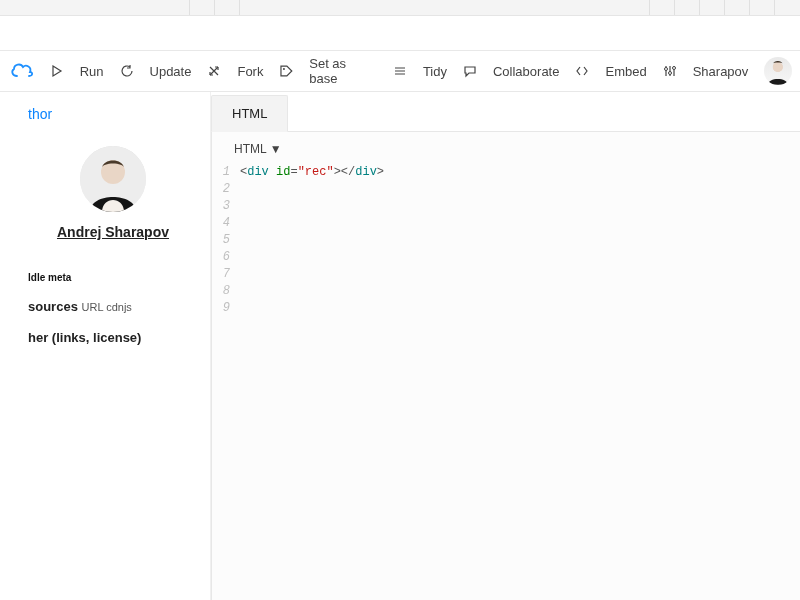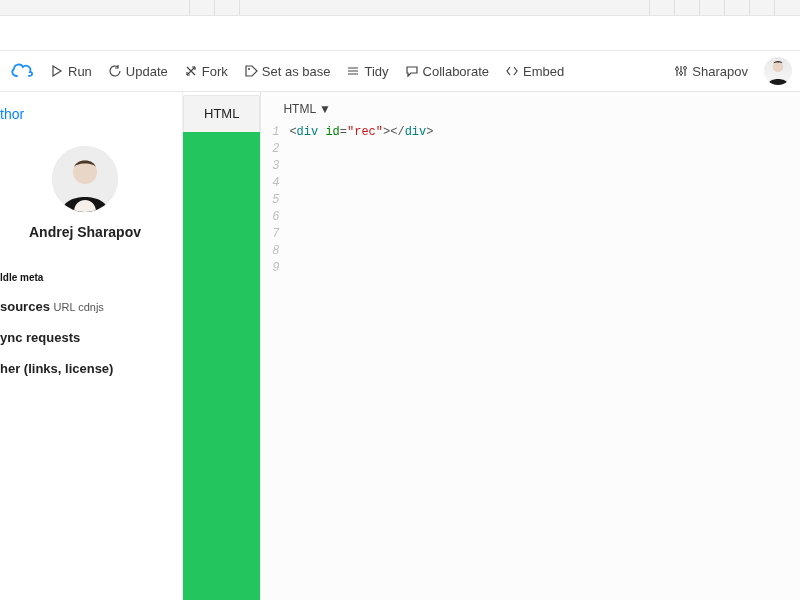--- a/index.html
+++ b/index.html
@@ -2,34 +2,34 @@
 <html><head>
 <meta charset="utf-8">
 <style>
   * { box-sizing: border-box; margin: 0; padding: 0; }
   html, body { width: 800px; height: 600px; font-family: "Segoe UI", Arial, sans-serif; font-size: 13px; color: #333; background: #fff; overflow: hidden; }
   .top-strip { height: 16px; background: #f4f4f4; border-bottom: 1px solid #e5e5e5; display: flex; }
   .top-strip .cell { border-right: 1px solid #e0e0e0; height: 100%; }
   .gap-strip { height: 34px; background: #fff; }
   .toolbar { height: 42px; border-top: 1px solid #e8e8e8; border-bottom: 1px solid #e8e8e8; display: flex; align-items: center; padding: 0 8px; }
   .logo { width: 28px; height: 28px; margin-right: 6px; display:flex; align-items:center; justify-content:center;}
-  .tb-btn { display: flex; align-items: center; gap: 4px; padding: 4px 8px; cursor: pointer; color: #444; font-size: 13px; }
+  .tb-btn { display: flex; align-items: center; gap: 16px; padding: 4px 8px; cursor: pointer; color: #444; font-size: 13px; }
   .tb-icon { width: 14px; height: 14px; display:inline-block; }
   .spacer { flex: 1; }
   .avatar-sm { width: 28px; height: 28px; border-radius: 50%; background: linear-gradient(180deg,#e9e9e9,#f7f7f7); display:flex; align-items:flex-end; justify-content:center; overflow:hidden; margin-left:8px; cursor:pointer; }
-  .body { display: flex; height: calc(600px - 16px - 34px - 42px); }
+  .body { display: flex; height: calc(600px - 16px - 34px - 42px); padding-left: 28px; }
   .sidebar { width: 183px; padding: 10px 12px 0 0; border-right: 1px solid #f0f0f0; overflow:hidden; }
   .side-head { color: #0a84ff; font-size: 14px; padding: 4px 0 6px 0; }
   .avatar-lg-wrap { display:flex; justify-content:center; margin: 18px 0 12px 0; }
   .avatar-lg { width: 66px; height: 66px; border-radius: 50%; background: linear-gradient(180deg,#dcdcdc,#f2f2f2); display:flex; align-items:flex-end; justify-content:center; overflow:hidden; }
-  .author-name { text-align:center; font-weight:600; font-size:14px; color:#222; margin-bottom: 32px; }
+  .author-name { text-align:center; font-weight:600; font-size:14px; color:#222; margin-bottom: 32px; text-decoration: underline; }
   .side-section { font-size:10px; font-weight:700; color:#111; margin: 6px 0 14px 0; }
   .side-item { font-size:13px; color:#222; margin: 16px 0; cursor:pointer; }
   .side-item .sub { font-size:11px; color:#555; font-weight:400; }
-  .main { flex:1; display:flex; background:#22c55e; }
+  .main { flex:1; display:flex; flex-direction:column; background:#fde047; }
   .tabs { display:flex; height: 40px; background: #fff; border-bottom: 1px solid #e7e7e7; align-items:flex-end; padding-left:0; }
   .tab { padding: 10px 20px; font-size:13px; color:#666; cursor:pointer; border-top-left-radius:2px; border-top-right-radius:2px; }
   .tab.active { background:#f3f3f3; color:#222; border:1px solid #e7e7e7; border-bottom:1px solid #f3f3f3; margin-bottom:-1px; }
   .editor-wrap { flex:1; background:#fcfcfc; border-left:1px solid #e7e7e7; position:relative; }
   .lang-drop { position:absolute; top:10px; left:22px; font-size:12px; color:#444; display:flex; align-items:center; gap:3px; cursor:pointer; }
   .code-area { position:absolute; top:30px; left:0; right:0; bottom:0; display:flex; font-family: Consolas, "Courier New", monospace; font-size:12px; }
   .gutter { width: 22px; text-align:right; padding: 2px 4px 0 0; color:#bfbfbf; font-style:italic; line-height:17px; }
   .code { flex:1; padding:2px 4px 0 6px; line-height:17px; white-space:pre; }
   .tok-tag { color:#008080; }
   .tok-attr { color:#008000; }
@@ -144,21 +144,20 @@
         </svg>
       </div>
     </div>
     <div class="author-name">Andrej Sharapov</div>
 
     <div class="side-section">ldle meta</div>
     <div class="side-item">
       <span style="font-weight:600">sources</span>
       <span class="sub">URL cdnjs</span>
     </div>
-    <div class="side-item" style="font-weight:600">ync requests</div>
     <div class="side-item" style="font-weight:600">her (links, license)</div>
   </div>
 
   <div class="main">
     <div class="tabs">
       <div class="tab active">HTML</div>
     </div>
     <div class="editor-wrap">
       <div class="lang-drop">
         <span>HTML</span>

